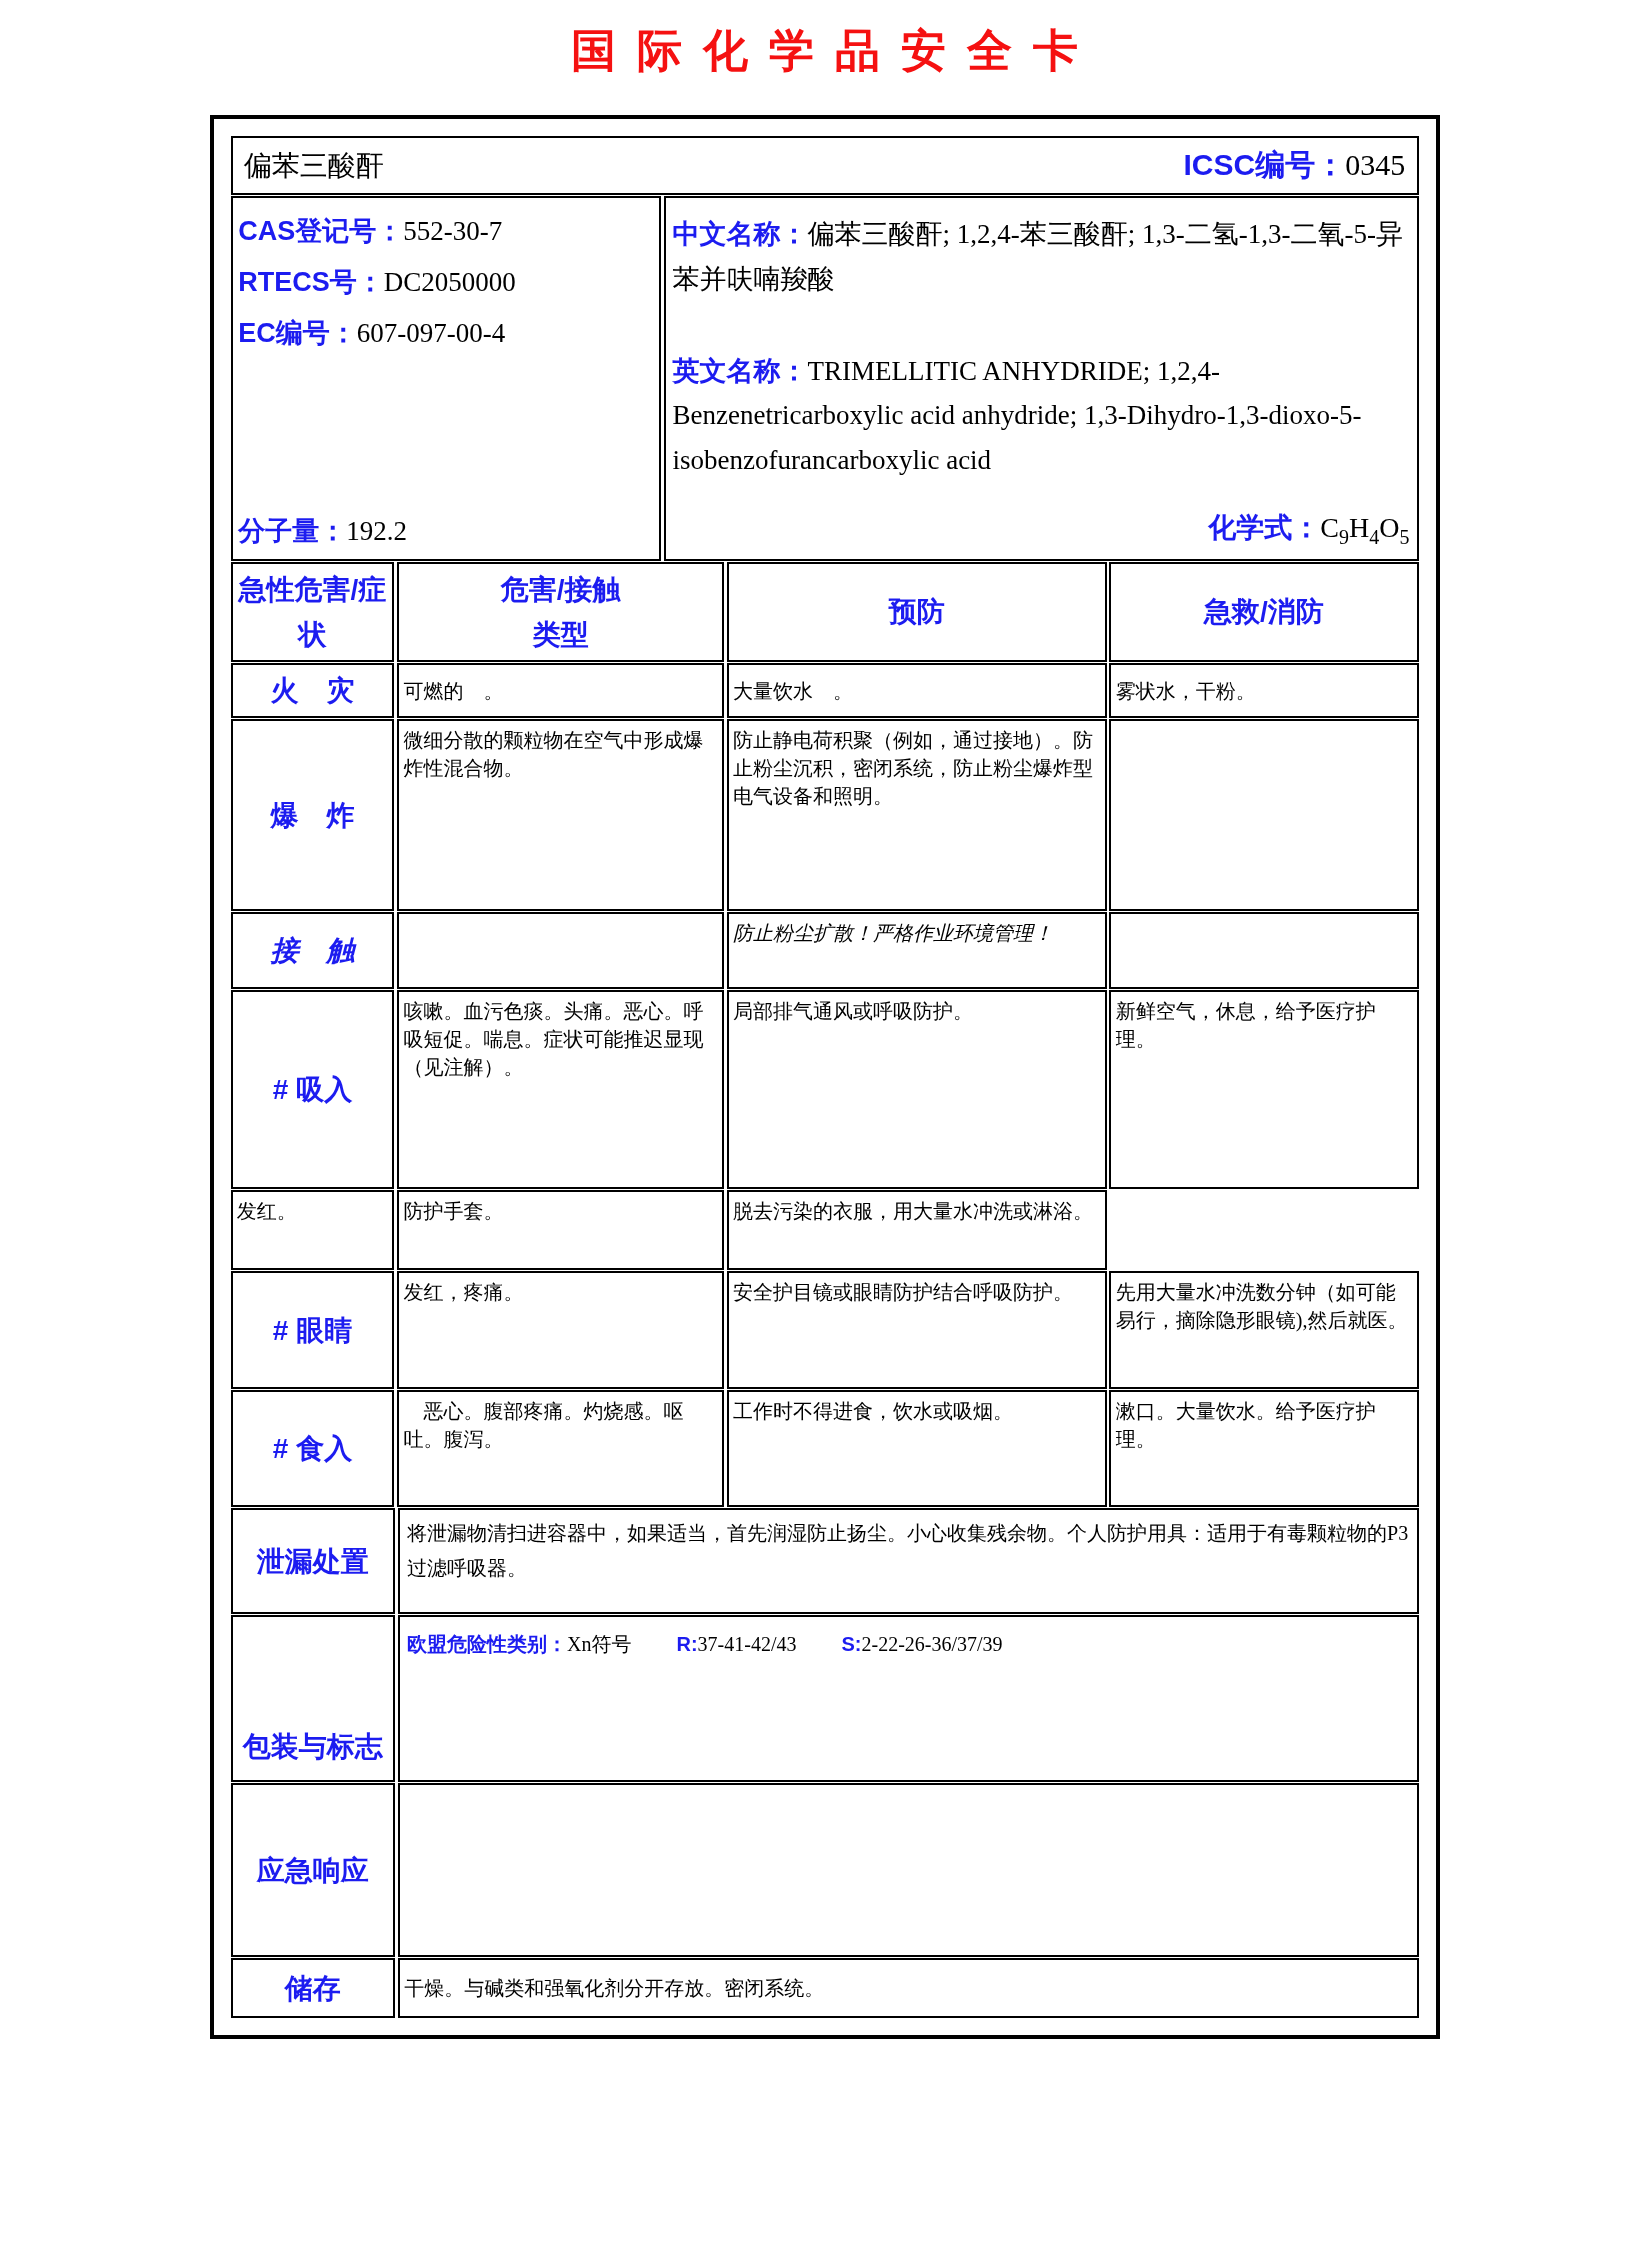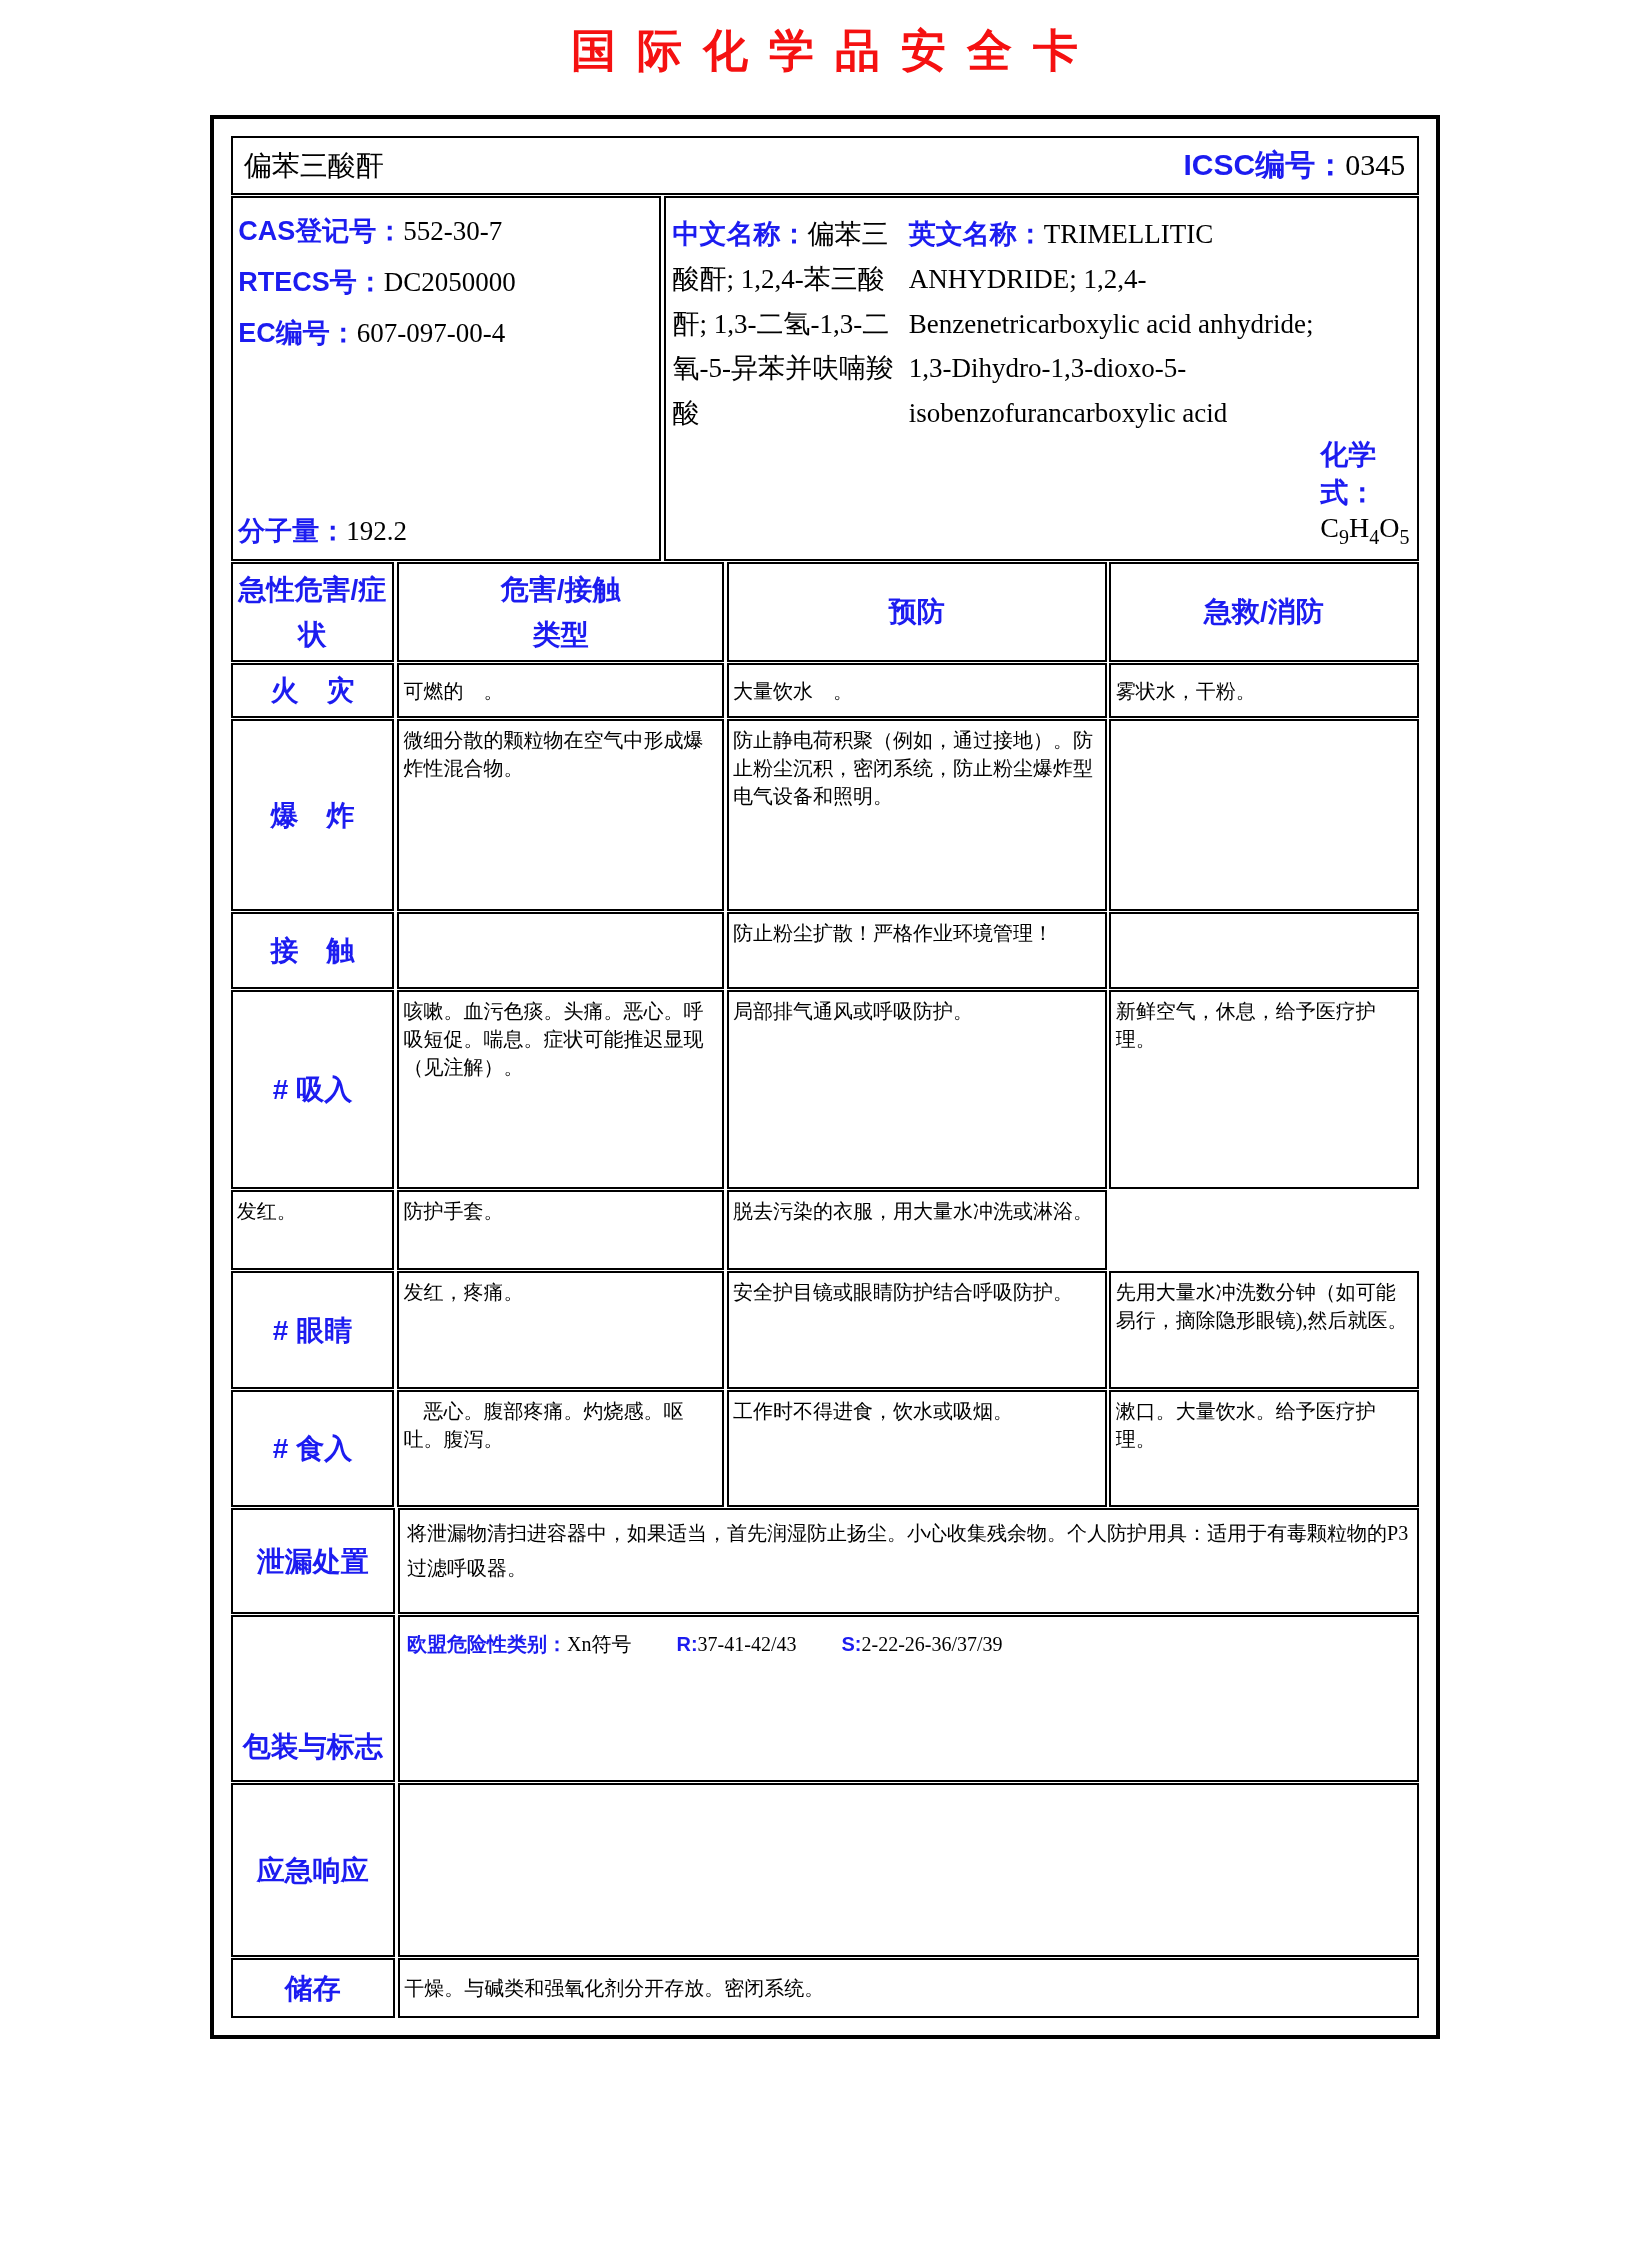--- a/index.html
+++ b/index.html
@@ -29,21 +29,21 @@
   .g2{grid-template-columns:36.3fr 63.7fr;}
   .g4{grid-template-columns:13.9fr 27.7fr 32.2fr 26.2fr;}
   .gs{grid-template-columns:13.9fr 86.1fr;}
   .cell{border:2.1px solid #000;background:#fff;padding:2.8px 5.7px;min-width:0;}
   
   .r-name{min-height:59px;}
   .r-ids{min-height:365px;}
   .r-head{min-height:89px;}
   .r-fire{min-height:53px;}
   .r-expl{min-height:192px;}
-  .r-cont{min-height:77px;}
+  .r-cont{min-height:77px;font-style:italic;}
   .r-inh{min-height:199px;}
   .r-skin{min-height:80px;}
   .r-eye{min-height:118px;}
   .r-ing{min-height:117px;}
   .r-spill{min-height:106px;}
   .r-pack{min-height:167px;}
   .r-emer{min-height:174px;}
   .r-stor{min-height:60px;}
   
   .serif{font-family:"Liberation Serif","DejaVu Serif",serif;}
@@ -55,21 +55,21 @@
   
   .name-cell{display:flex;justify-content:space-between;align-items:center;
     padding:0 11.3px;font-size:28px;}
   .icsc{font-size:30px;}
   
   .ids-cell{display:flex;flex-direction:column;padding:17px 5.7px 11.3px;}
   .idline{font-size:27px;line-height:1.2;margin-bottom:18.4px;}
   .idline .blb{font-size:27px;text-align:center;}
   .mw-line{margin-top:auto;margin-bottom:0;}
   
-  .names-cell{display:flex;flex-direction:row;padding:14px 7px 10px;}
+  .names-cell{display:flex;flex-direction:column;padding:14px 7px 10px;align-items:flex-end;}
   .namepara{font-size:27px;line-height:1.66;}
   .cn-para{margin-bottom:47px;}
   .formula-line{margin-top:auto;font-size:28px;}
   .formula-line sub{font-size:20px;}
   
   .hcell,.lab{
     display:flex;align-items:center;justify-content:center;text-align:center;
     font-family:"Liberation Sans","DejaVu Sans",sans-serif;font-weight:bold;
     color:var(--blue);font-size:28px;line-height:1.62;
   }

